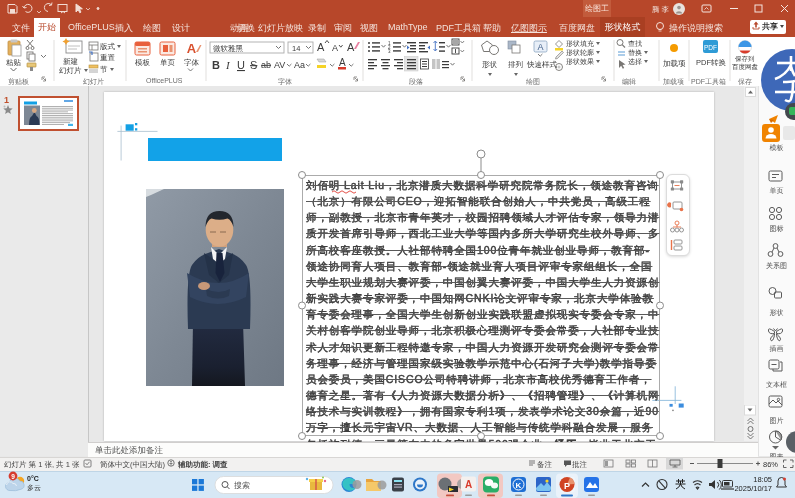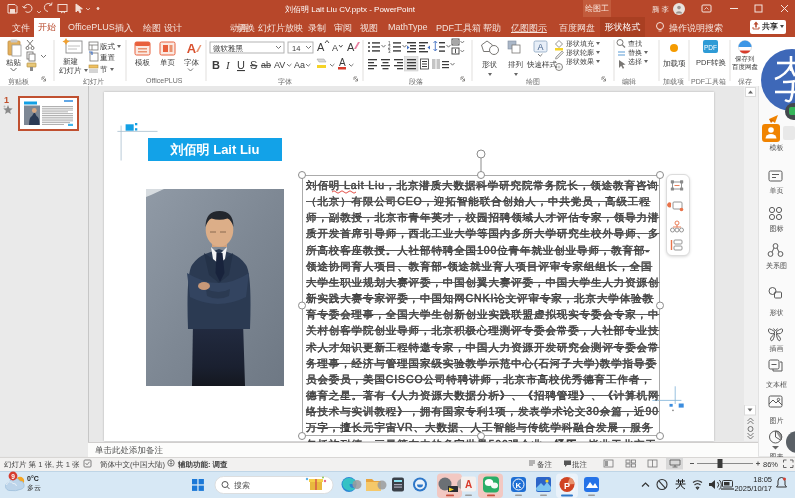--- a/index.html
+++ b/index.html
@@ -48,21 +48,20 @@
       <path d="M24 8 a4 4 0 1 1 1.5 3.5 m-1.5-3.5 l-1.5-2 m1.5 2 l2.5-0.5"></path>
       <path d="M37 11 l2 2 2-2" stroke-width="0.8"></path>
       <path d="M48 11.5 a4 4 0 1 1 3.5 -6.5 m0 0 l0.5-2.5 m-0.5 2.5 l-2.5 0.5"></path>
       <rect x="58" y="4.5" width="9" height="7"></rect>
       <path d="M61 13 l2-1.5 2 1.5"></path>
       <path d="M76 4 v8 l2.2-2.2 1.6 3 1.2-0.7 -1.6-3 3-0.3z" fill="#F2DCD3"></path>
       <path d="M86 8 l2 2 2-2" stroke-width="0.8"></path>
       <circle cx="98" cy="8.5" r="1" fill="#F2DCD3"></circle>
     </g>
   </svg>
-  <div class="abs" id="tb-title">刘佰明 Lait Liu CV.pptx - PowerPoint</div>
   <div class="abs" id="drawtools">绘图工具</div>
   <div class="abs" style="left:652px;top:5px;font-size:7.5px;color:#f0ded7;">腾 李</div>
   <svg class="abs" style="left:698px;top:0;" width="97" height="17" viewBox="0 0 97 17">
     <g stroke="#F5E6E0" stroke-width="1" fill="none">
       <rect x="4" y="5" width="9" height="7" rx="1"></rect>
       <path d="M6.5 9.5 l2-2 2 2" stroke-width="0.8"></path>
       <line x1="32" y1="8.5" x2="40" y2="8.5"></line>
       <rect x="57" y="5" width="7" height="7"></rect>
       <path d="M83 5 l7 7 m0 -7 l-7 7"></path>
     </g>
@@ -72,21 +71,21 @@
     <circle cx="6" cy="4.6" r="1.8" fill="#9a938e"></circle>
     <path d="M2.5 10.5 a3.8 3.8 0 0 1 7 0z" fill="#9a938e"></path>
   </svg>
 
   <div class="abs" id="tabrow"></div>
   <div class="tab" style="left:12px;top:22px;">文件</div>
   <div class="abs" id="tab-home">开始</div>
   <div class="tab" style="left:68px;top:22px;">OfficePLUS</div>
   <div class="tab" style="left:115px;top:22px;">插入</div>
   <div class="tab" style="left:143px;top:22px;">绘图</div>
-  <div class="tab" style="left:164px;top:22px;">设计</div>
+  <div class="tab" style="left:172px;top:22px;">设计</div>
   <div class="tab" style="left:201px;top:22px;margin-left:36px;">切换</div>
   <div class="tab" style="left:230px;top:22px;">动画</div>
   <div class="tab" style="left:258px;top:22px;font-family:Liberation Serif, serif;">幻灯片放映</div>
   <div class="tab" style="left:308px;top:22px;">录制</div>
   <div class="tab" style="left:334px;top:22px;">审阅</div>
   <div class="tab" style="left:360px;top:22px;">视图</div>
   <div class="tab" style="left:388px;top:22px;">MathType</div>
   <div class="tab" style="left:436px;top:22px;">PDF工具箱</div>
   <div class="tab" style="left:483px;top:22px;">帮助</div>
   <div class="tab" style="left:511px;top:22px;text-decoration:underline;">亿图图示</div>
@@ -477,21 +476,20 @@
   <div class="sblabel" style="left:758px;top:224px;">图标</div>
   <div class="sblabel" style="left:758px;top:261px;">关系图</div>
   <div class="sblabel" style="left:758px;top:308px;">形状</div>
   <div class="sblabel" style="left:758px;top:344px;">插画</div>
   <div class="sblabel" style="left:758px;top:380px;">文本框</div>
   <div class="sblabel" style="left:758px;top:416px;">图片</div>
   <div class="sblabel" style="left:758px;top:452px;">图表</div>
   <div class="abs" style="left:786px;top:431px;width:22px;height:22px;border-radius:50%;background:#5A6066;"></div>
 
   <div class="abs" style="left:148px;top:138px;width:134px;height:23px;background:#12A2E8;"></div>
-  <div class="abs" style="left:148px;top:141px;width:134px;text-align:center;font-size:13px;font-weight:bold;color:#fff;">刘佰明 Lait Liu</div>
 
   <svg class="abs" style="left:104px;top:92px;" width="610" height="349" viewBox="0 0 610 349">
     <g>
       <line x1="13.4" y1="39.4" x2="53.5" y2="39.4" stroke="#A8BECE" stroke-width="0.8"></line>
       <line x1="17.1" y1="33.6" x2="17.1" y2="68.5" stroke="#A8BECE" stroke-width="0.8"></line>
       <rect x="21.6" y="32.3" width="8.1" height="6.4" fill="#13A0E4"></rect>
       <rect x="31" y="31" width="2.3" height="2.3" fill="#13A0E4"></rect>
       <rect x="31" y="36.2" width="2.3" height="2.3" fill="#13A0E4"></rect>
       <line x1="571.2" y1="294.3" x2="571.2" y2="312" stroke="#7EB1D8" stroke-width="0.8"></line>
       <line x1="548.3" y1="308.4" x2="577.4" y2="308.4" stroke="#7EB1D8" stroke-width="0.8"></line>

